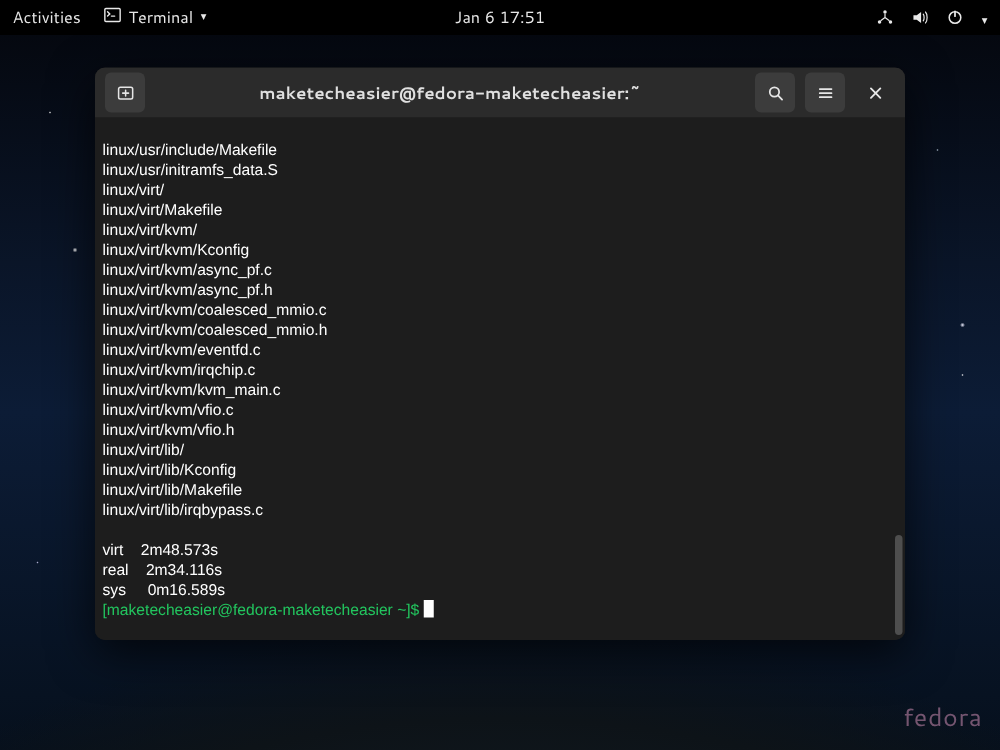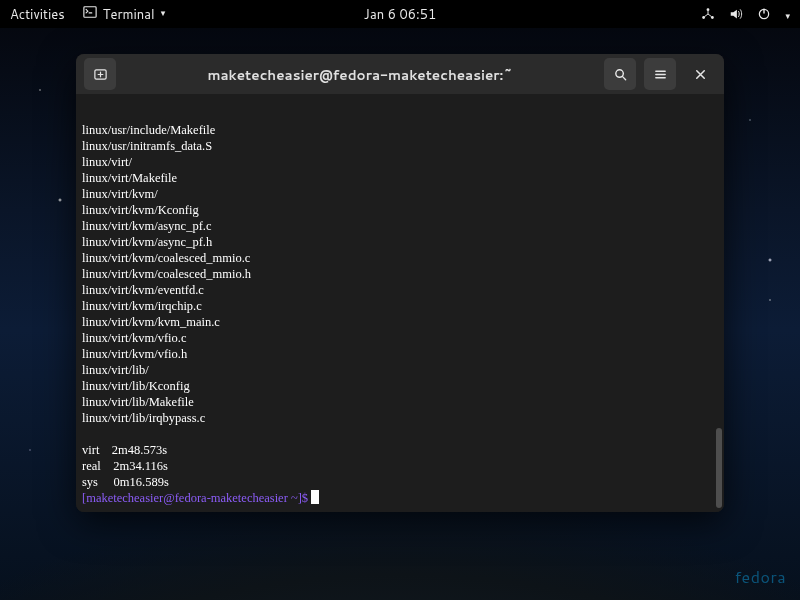--- a/index.html
+++ b/index.html
@@ -10,41 +10,41 @@
       radial-gradient(1px 1px at 120px 350px,#cde,transparent),
       radial-gradient(2px 2px at 700px 190px,#fff,transparent),
       radial-gradient(1px 1px at 750px 120px,#bcd,transparent),
       radial-gradient(1px 1px at 40px 90px,#fff,transparent),
       radial-gradient(1px 1px at 770px 300px,#fff,transparent),
       radial-gradient(2px 2px at 770px 260px,#eef,transparent),
       radial-gradient(1px 1px at 30px 450px,#aac,transparent),
       radial-gradient(ellipse 900px 500px at 400px 850px,#1a2631 0%,#0d1318 55%,transparent 70%),
       linear-gradient(to bottom,#04060c 0%,#0a1528 35%,#0c1c36 55%,#06101d 100%);
   }
-  .fedora-mark{position:absolute;right:14px;bottom:12px;color:#0ea5e9;font-size:16px;font-weight:500;letter-spacing:0.5px;opacity:.45}
+  .fedora-mark{position:absolute;right:14px;bottom:12px;color:#f9a8d4;font-size:20px;font-weight:500;letter-spacing:0.5px;opacity:.45}
   
   .topbar{position:absolute;top:0;left:0;right:0;height:28px;background:#000;color:#e8e8e8;display:flex;align-items:center;font-size:13px;padding:0 10px;gap:33px}
   .tb-left{display:flex;align-items:center;gap:18px}
   .tb-app{display:flex;align-items:flex-start;gap:6px}
   .tb-center{position:absolute;left:50%;transform:translateX(-50%);font-weight:500}
   .tb-right{margin-left:auto;display:flex;align-items:center;gap:14px}
   .tri{font-size:9px;position:relative;top:1px}
   .tb-icon{width:14px;height:14px;display:inline-flex;align-items:center;justify-content:center;fill:#e8e8e8}
   
   .termwin{position:absolute;left:76px;top:54px;width:648px;height:458px;border-radius:8px;overflow:hidden;box-shadow:0 10px 36px rgba(0,0,0,.7);display:flex;flex-direction:column;background:#1e1e1e}
   .titlebar{height:40px;background:#2b2b2b;display:flex;align-items:center;padding:0 8px;gap:8px;color:#ddd}
   .tbtn{width:32px;height:32px;border-radius:5px;display:flex;align-items:center;justify-content:center;cursor:pointer}
   .tbtn-raised{background:#3c3c3c}
   .tbtn svg{width:15px;height:15px;fill:#e6e6e6}
   .wintitle{flex:1;text-align:center;font-size:13.5px;font-weight:600;color:#e0e0e0}
-  .termbody{flex:1;background:#1d1d1d;color:#fff;font-family:Liberation Serif, serif;font-size:12.5px;line-height:16px;padding:12px 6px 6px;white-space:pre;position:relative;overflow:hidden}
+  .termbody{flex:1;background:#1d1d1d;color:#fff;font-family:Liberation Sans, sans-serif;font-size:12.5px;line-height:16px;padding:2px 6px 6px;white-space:pre;position:relative;overflow:hidden}
   .scrollbar{position:absolute;right:2px;top:2px;bottom:2px;width:6px}
   .scrollthumb{position:absolute;right:0;bottom:2px;width:6px;height:80px;background:#4e4e4e;border-radius:3px}
   .cursor{display:inline-block;width:8px;height:14px;background:#fff;vertical-align:-2px}
-  .prompt{color:#8b5cf6}
+  .prompt{color:#22c55e}
   .blank{height:16px}
 </style>
 </head>
 <body>
 
 <div class="desktop"></div>
 <div class="fedora-mark">fedora</div>
 
 <div class="topbar">
   <div class="tb-left">
@@ -53,21 +53,21 @@
       <span class="tb-icon">
         <svg viewBox="0 0 16 16">
             <rect x="1" y="2" width="14" height="12" rx="1" fill="none" stroke="#e8e8e8" stroke-width="1.3"></rect>
             <path d="M3.5 5l2 2-2 2M7 9h3" stroke="#e8e8e8" stroke-width="1.3" fill="none" stroke-linecap="round"></path>
           </svg>
       </span>
       <span>Terminal</span>
       <span class="tri">▾</span>
     </div>
   </div>
-  <div class="tb-center">Jan 6  06:51</div>
+  <div class="tb-center">Jan 6  17:51</div>
   <div class="tb-right">
     <span class="tb-icon">
       <svg viewBox="0 0 16 16">
           <circle cx="8" cy="3" r="1.6"></circle>
           <circle cx="3" cy="12" r="1.6"></circle>
           <circle cx="13" cy="12" r="1.6"></circle>
           <path d="M8 4.6V8M8 8l-4 3M8 8l4 3" stroke="#e8e8e8" stroke-width="1.1" fill="none"></path>
         </svg>
     </span>
     <span class="tb-icon">

